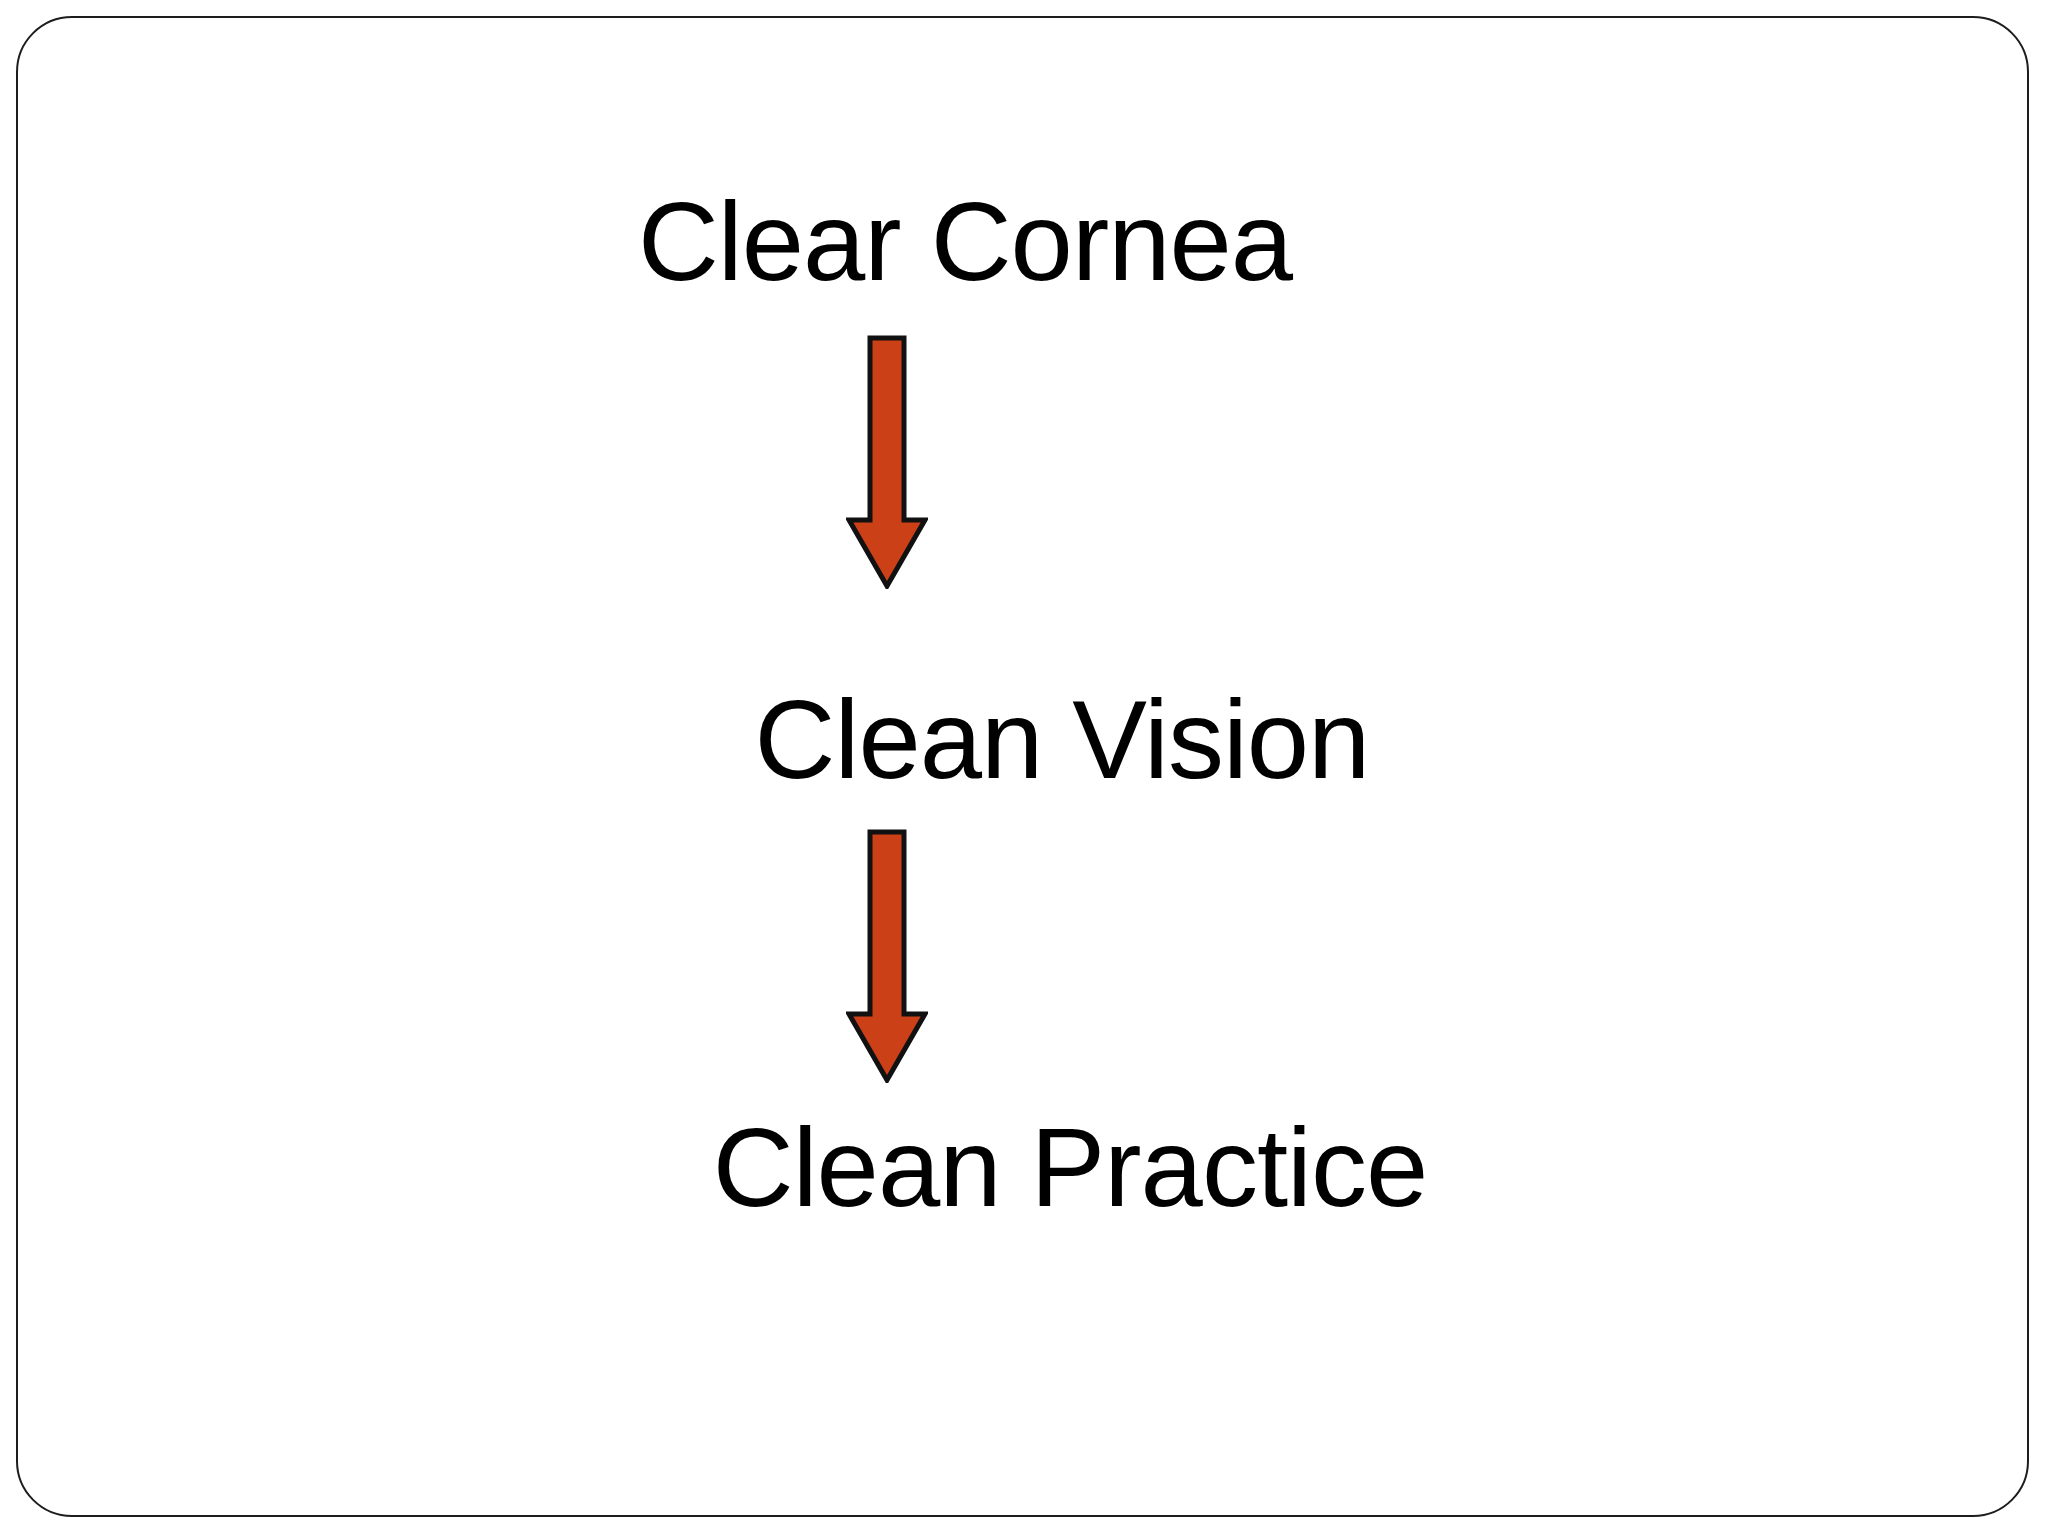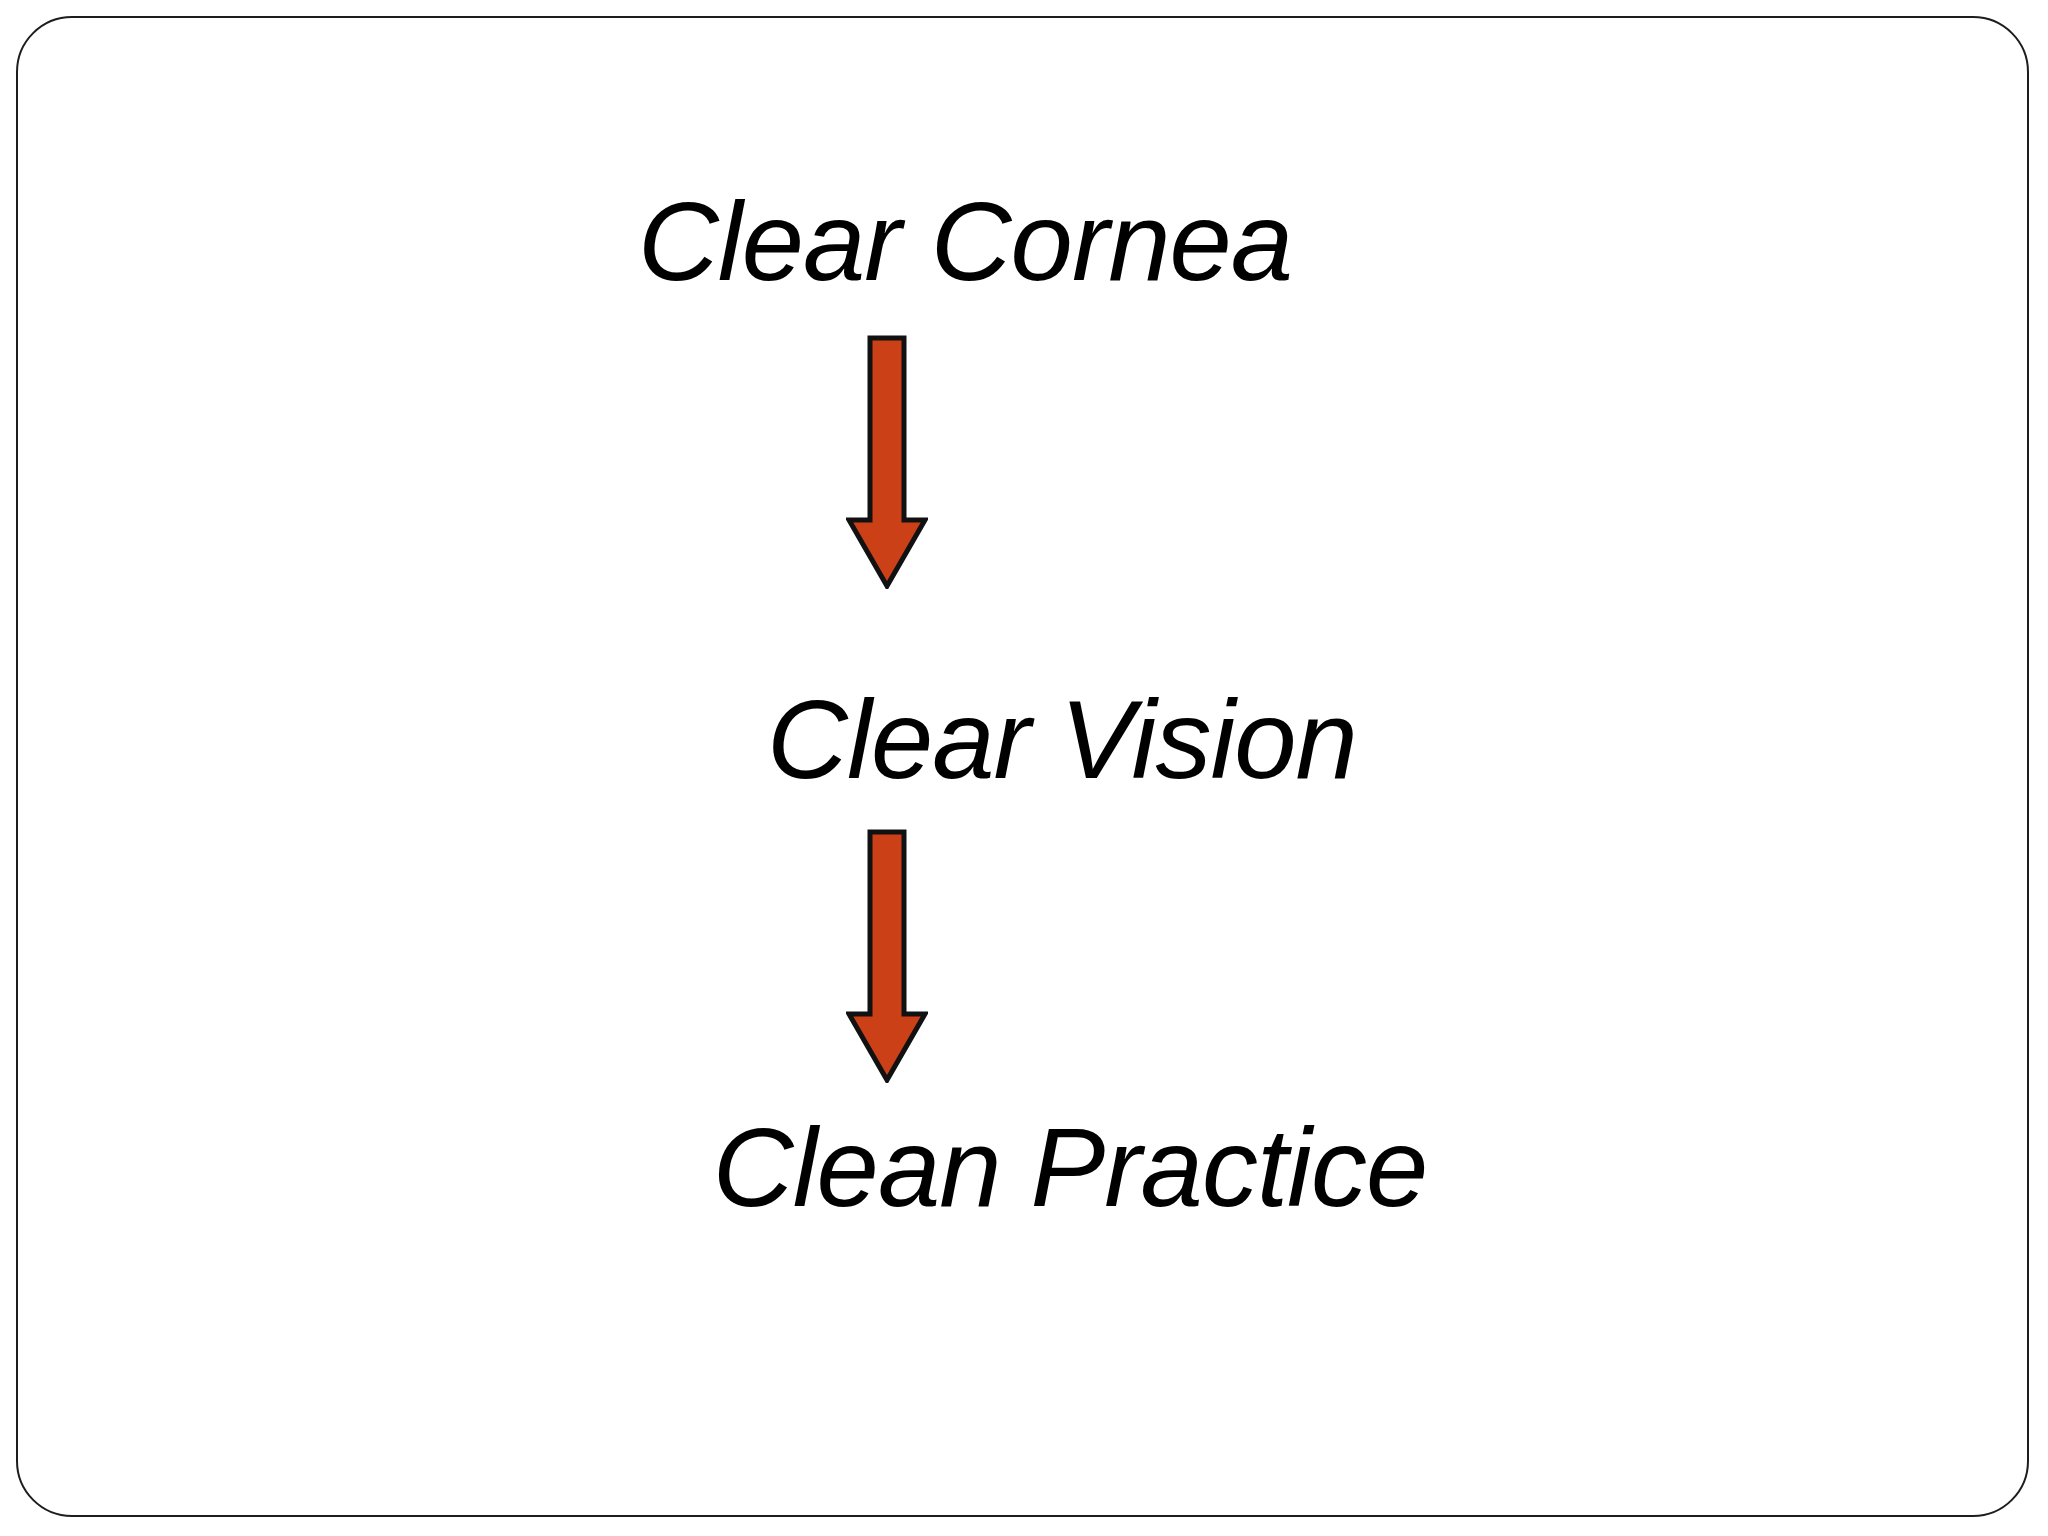--- a/index.html
+++ b/index.html
@@ -12,21 +12,20 @@
     height: 1536px;
     overflow: hidden;
     font-family: "Liberation Sans", sans-serif;
   }
 
   #slide {
     position: relative;
     width: 2048px;
     height: 1536px;
     background: #ffffff;
-    font-style: italic;
   }
 
   
   #slide-frame {
     position: absolute;
     left: 16px;
     top: 16px;
     width: 2013px;
     height: 1501px;
     box-sizing: border-box;
@@ -85,21 +84,21 @@
 <div id="slide">
 
   <div id="slide-frame"></div>
 
   <div class="flow-label" id="label-clear-cornea">Clear Cornea</div>
 
   <svg class="flow-arrow" id="arrow-cornea-to-vision" viewBox="0 0 82 254" aria-hidden="true">
     <polygon points="24,3 58,3 58,185 79,185 41,251 3,185 24,185" fill="#cc4018" stroke="#111111" stroke-width="5" stroke-linejoin="miter"></polygon>
   </svg>
 
-  <div class="flow-label" id="label-clear-vision">Clear Vision</div>
+  <div class="flow-label" id="label-clear-vision">Clean Vision</div>
 
   <svg class="flow-arrow" id="arrow-vision-to-practice" viewBox="0 0 82 254" aria-hidden="true">
     <polygon points="24,3 58,3 58,185 79,185 41,251 3,185 24,185" fill="#cc4018" stroke="#111111" stroke-width="5" stroke-linejoin="miter"></polygon>
   </svg>
 
   <div class="flow-label" id="label-clean-practice">Clean Practice</div>
 
 </div>
 
 </body></html>

